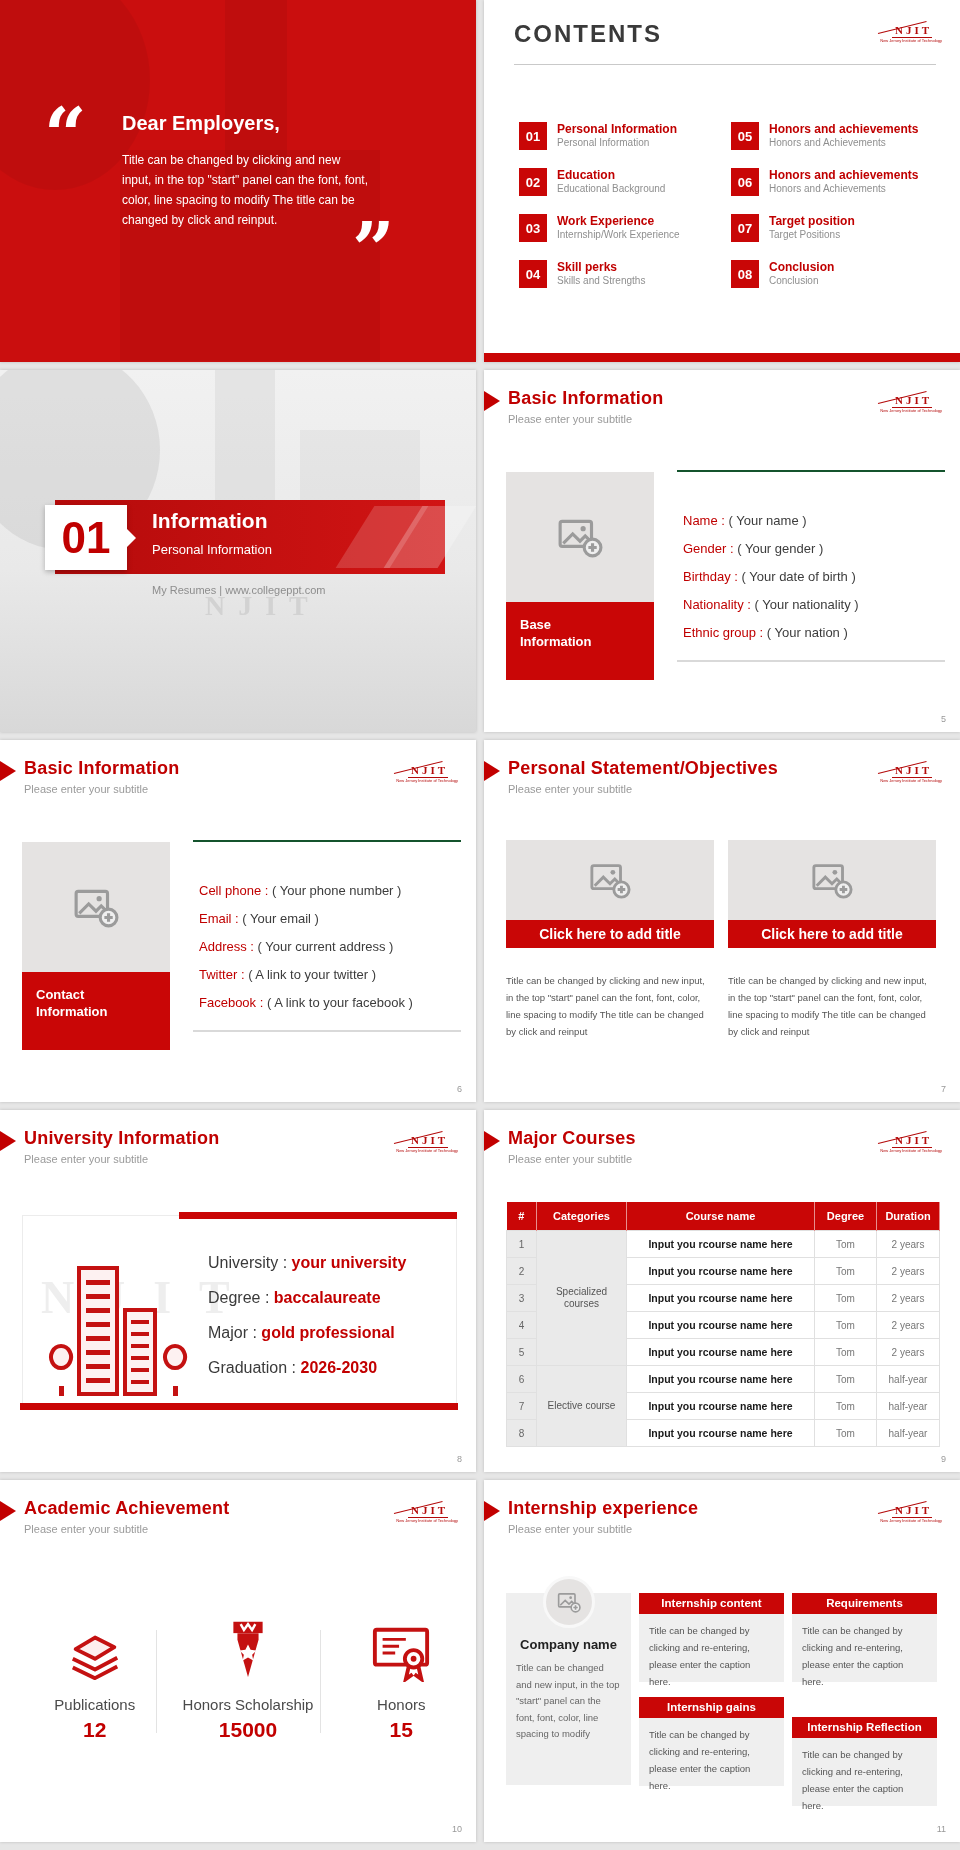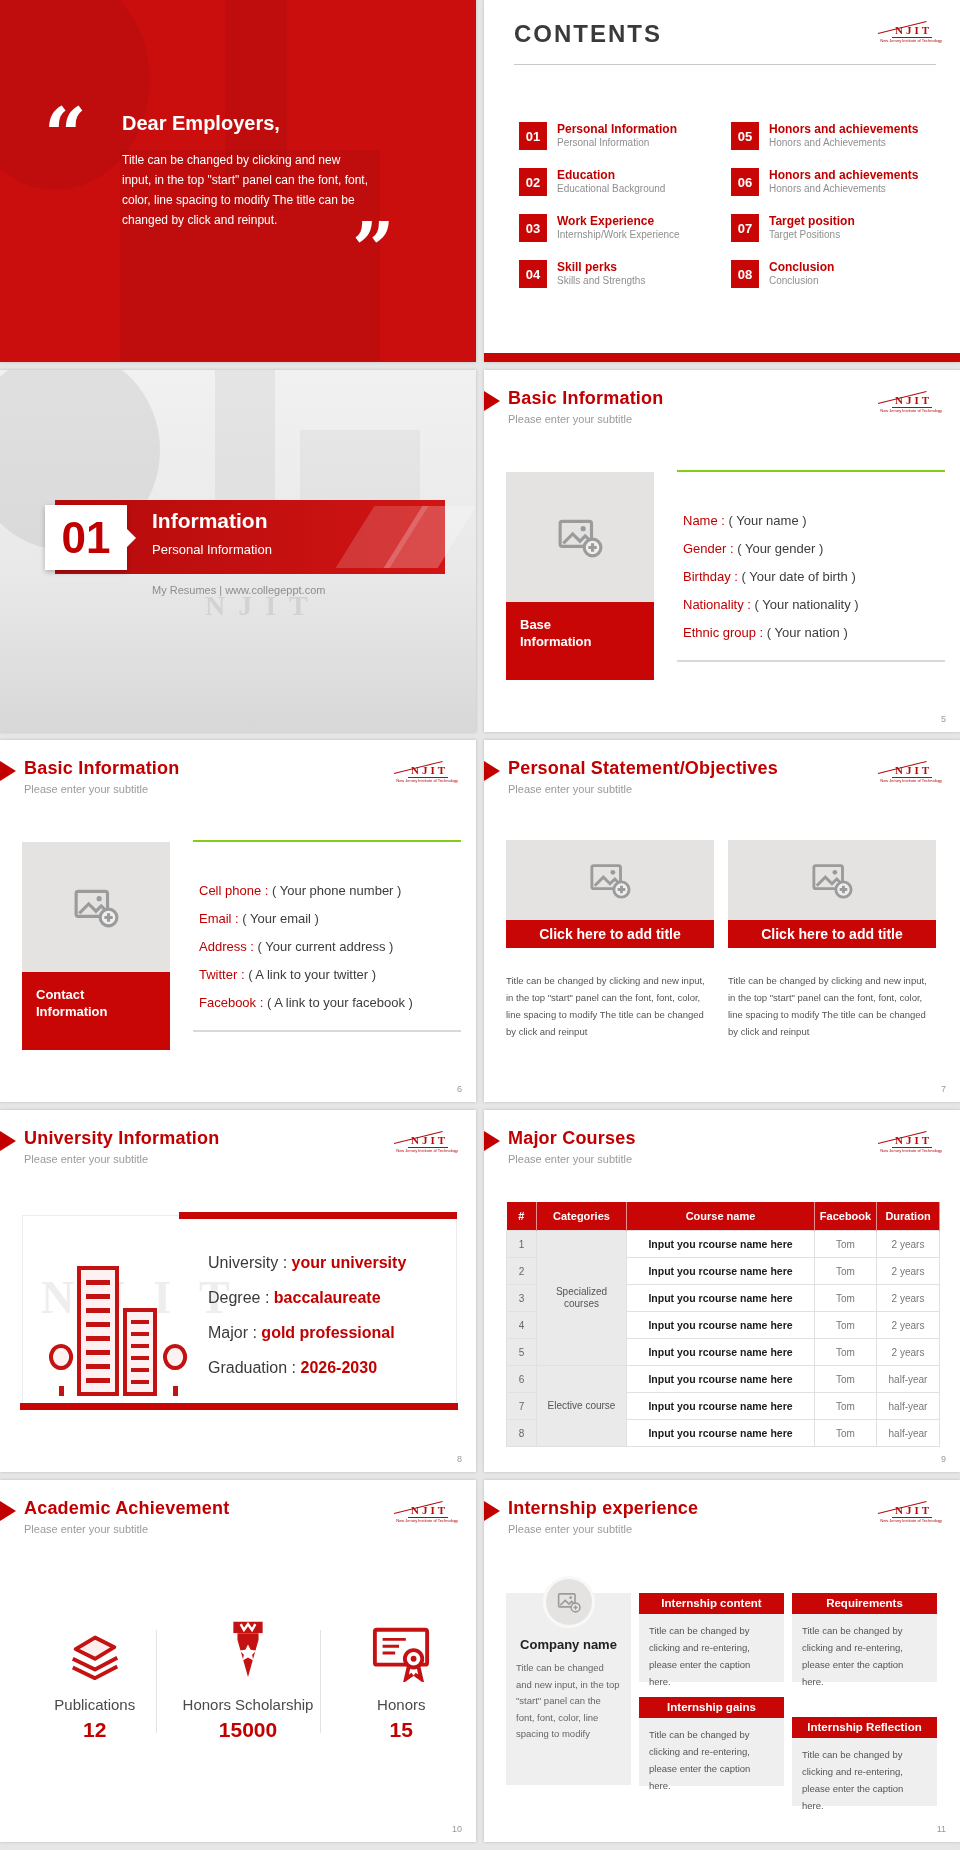--- a/index.html
+++ b/index.html
@@ -65,21 +65,21 @@
   .sec-cap { position:absolute; left:152px; top:214px; font-size:11px; color:#8d8d8d; }
   .sec-water { position:absolute; left:205px; top:220px; font-family:"Liberation Serif",serif; font-weight:bold;
                font-size:28px; letter-spacing:13px; color:#d2d2d2; }
 
   
   .ph-wrap { position:absolute; left:22px; top:102px; width:148px; }
   .ph-main { height:130px; }
   .ph-label { height:56px; background:#c90606; color:#fff; font-weight:bold; font-size:13px;
               line-height:17px; padding:14px 0 8px 14px; }
   .fields { position:absolute; left:193px; top:100px; width:262px; height:147px;
-            border-top:2px solid #84cc16; border-bottom:2px solid #d9d9d9; padding:41px 0 0 6px; }
+            border-top:2px solid #14532d; border-bottom:2px solid #d9d9d9; padding:41px 0 0 6px; }
   .f-row { font-size:13px; margin-bottom:13px; white-space:nowrap; }
   .f-label { color:#c00000; }
   .f-value { color:#3c3c3c; }
 
   
   .card { position:absolute; top:100px; width:208px; }
   .card .ph-main { height:80px; }
   .card-bar { height:28px; background:#c90606; color:#fff; font-weight:bold; font-size:14px;
               text-align:center; line-height:28px; }
   .card-body { margin-top:24px; font-size:9.5px; line-height:17px; color:#555; }
@@ -393,21 +393,21 @@
           <col style="width:90px">
           <col style="width:188px">
           <col style="width:62px">
           <col style="width:63px">
         </colgroup>
       <thead>
         <tr>
           <th>#</th>
           <th>Categories</th>
           <th>Course name</th>
-          <th>Facebook</th>
+          <th>Degree</th>
           <th>Duration</th>
         </tr>
       </thead>
       <tbody>
         <tr>
           <td class="num">1</td>
           <td class="cat" rowspan="5">Specialized courses</td>
           <td class="course">Input you rcourse name here</td>
           <td>Tom</td>
           <td>2 years</td>

